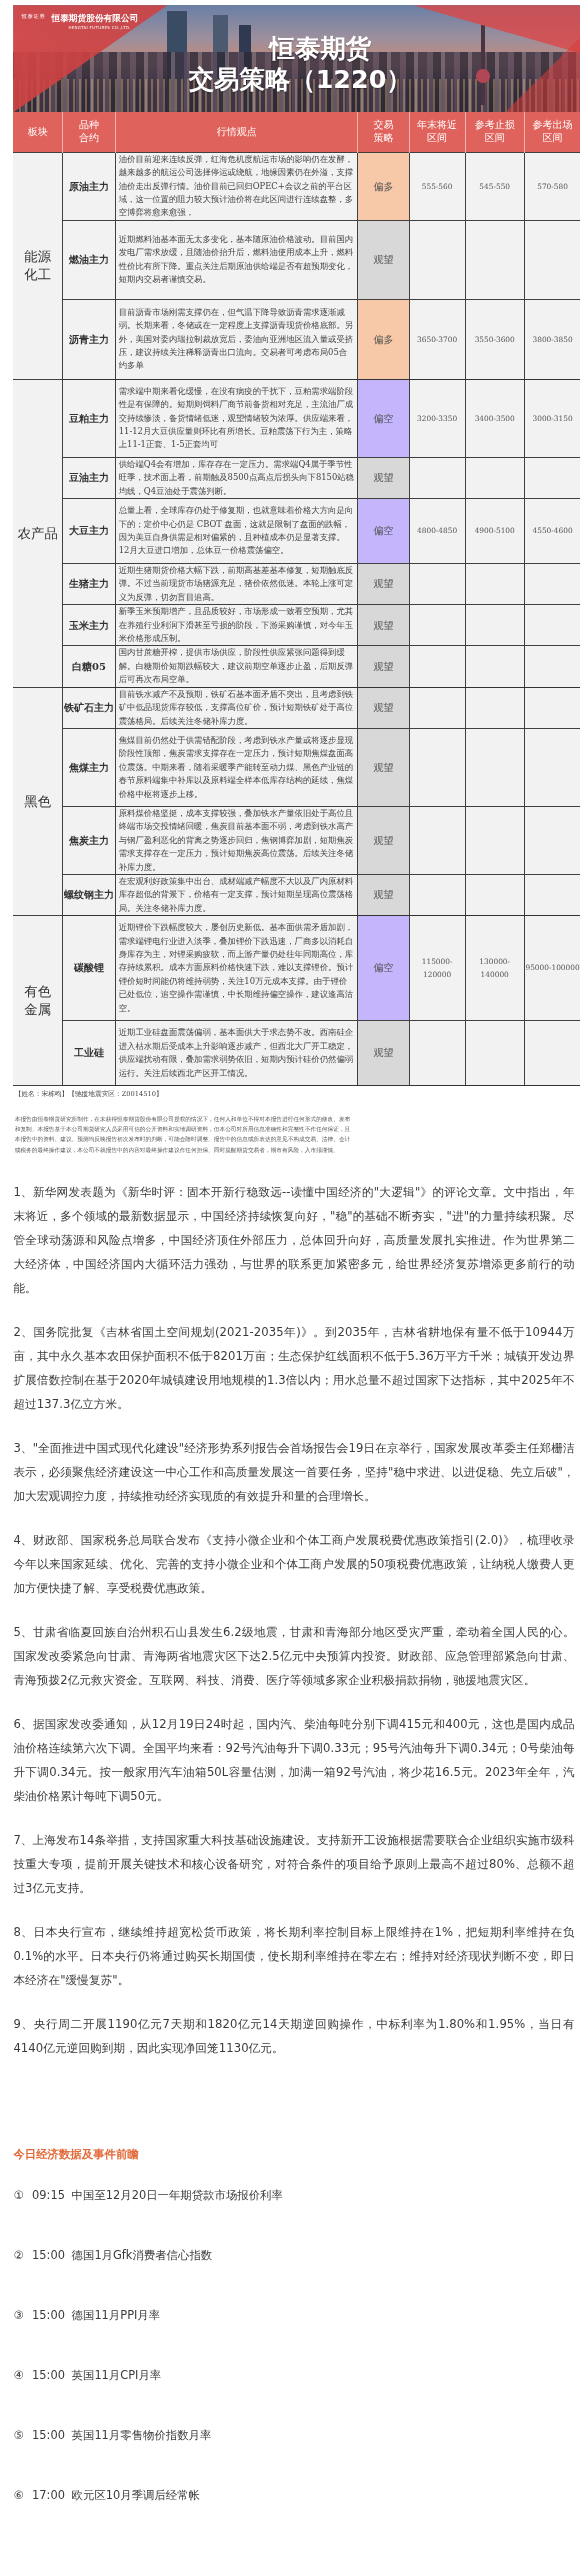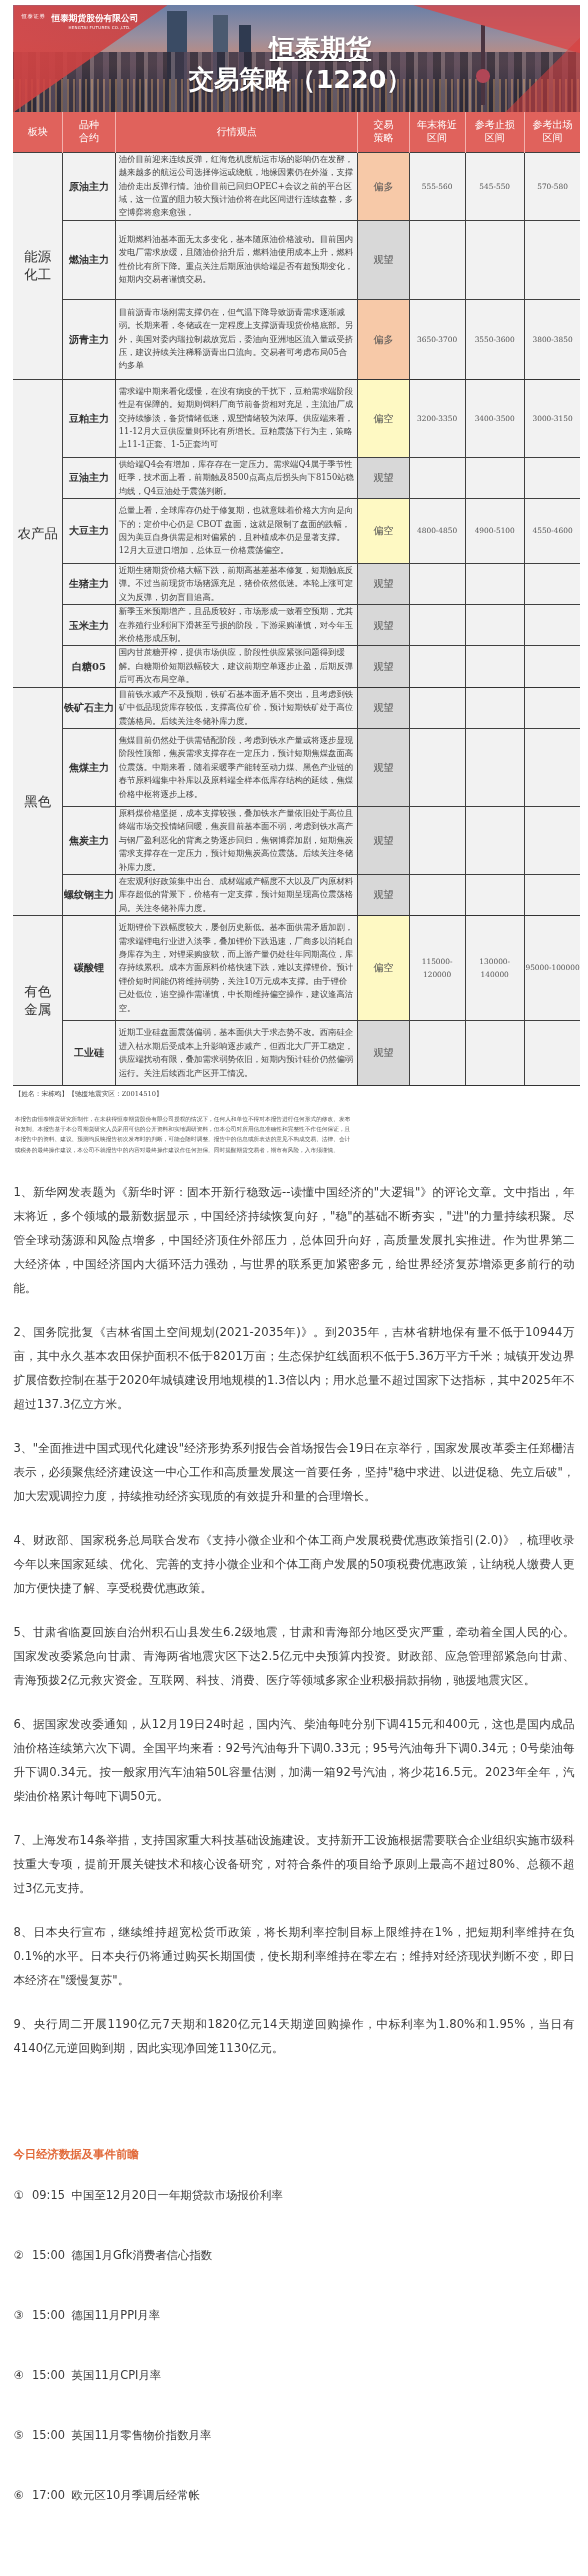--- a/index.html
+++ b/index.html
@@ -24,35 +24,35 @@
   .banner .tower-ball { position: absolute; left: 463px; top: 64px; width: 13.4px; height: 13.4px; border-radius: 50%; background: #b04656; }
   .banner .sky1 { position: absolute; left: 154px; top: 5.3px; width: 20px; height: 100px; background: #3a4b64; }
   .banner .sky2 { position: absolute; left: 200px; top: 10px; width: 14.7px; height: 97px; background: #4b5a70; }
   .banner .sky3 { position: absolute; left: 226px; top: 20px; width: 12px; height: 87px; background: #2f3a50; }
   .logo { position: absolute; left: 8px; top: 5.3px; color: #fff; z-index: 3; }
   .logo .l1 { font-family: "DejaVu Sans", sans-serif; font-size: 5.3px; display: inline-block; vertical-align: top; margin-top: 2px; letter-spacing: 0.7px; }
   .logo .l2 { font-family: Liberation Mono, monospace; font-size: 8.7px; font-weight: bold; display: inline-block; margin-left: 2.7px; }
   .logo .l3 { font-family: "DejaVu Sans", sans-serif; font-size: 4px; margin-left: 47px; letter-spacing: 0.3px; }
   .banner-title { position: absolute; left: 0; right: 0; top: 28px; text-align: center; color: #fff; z-index: 3;
     font-family: "DejaVu Sans", sans-serif; font-size: 25.4px; line-height: 31px; font-weight: bold; text-shadow: 0 0.7px 1.3px rgba(0,0,0,.35); }
-  .banner-title .t1 { display: block; margin-left: 47px; text-decoration: underline; }
+  .banner-title .t1 { display: block; margin-left: 47px; }
   .banner-title .t2 { display: block; margin-left: 6.7px; }
 
   
   table.strat { width: 567px; margin-left: 13.4px; border-collapse: collapse; table-layout: fixed; font-size: 8.4px; line-height: 13.4px; }
   table.strat th { background: #e0625c; color: #fff; font-weight: normal; font-size: 10px; line-height: 12.7px; height: 40px;
     border-right: 0.7px solid #f3b0ac; text-align: center; }
   table.strat th:last-child { border-right: none; }
   table.strat td { background: #f2f2f2; border: 0.7px solid #404040; vertical-align: middle; }
   table.strat td.sector { font-size: 13.4px; line-height: 17.4px; text-align: center; border-left: none; }
   table.strat td.product { font-size: 10px; text-align: center; font-weight: bold; color: #333; }
   table.strat td.view { text-align: left; padding: 0 2.7px; color: #444; }
   table.strat td.strategy { text-align: center; font-size: 10px; color: #555; }
   table.strat td.strategy.bull { background: #f7c9a8; }
-  table.strat td.strategy.bear { background: #fef9c3; }
+  table.strat td.strategy.bear { background: #c4b5fd; }
   table.strat td.strategy.neutral { background: #d8d8d8; }
   table.strat td.num { text-align: center; font-size: 7.4px; color: #555; }
   table.strat td.num:last-child { border-right: none; }
   table.strat tr.group-end td { border-bottom: 1.3px solid #333; }
 
   .author { margin: 4px 0 0 14.7px; font-size: 6.7px; color: #444; }
   .disclaimer { margin: 14.7px 0 0 14.7px; width: 338px; font-size: 5.7px; line-height: 10.3px; color: #555; }
   .section-title { margin: 39px 0 0 13.4px; color: #e26a3a; font-size: 11.4px; font-weight: bold; font-family: "DejaVu Sans", sans-serif; }
   .news { margin: 25.4px 13.4px 0 13.4px; font-family: "DejaVu Sans", sans-serif; font-size: 11.6px; line-height: 24px; color: #3a3a3a; letter-spacing: 0.1px; }
   .news p { margin-bottom: 20px; text-align: justify; }

